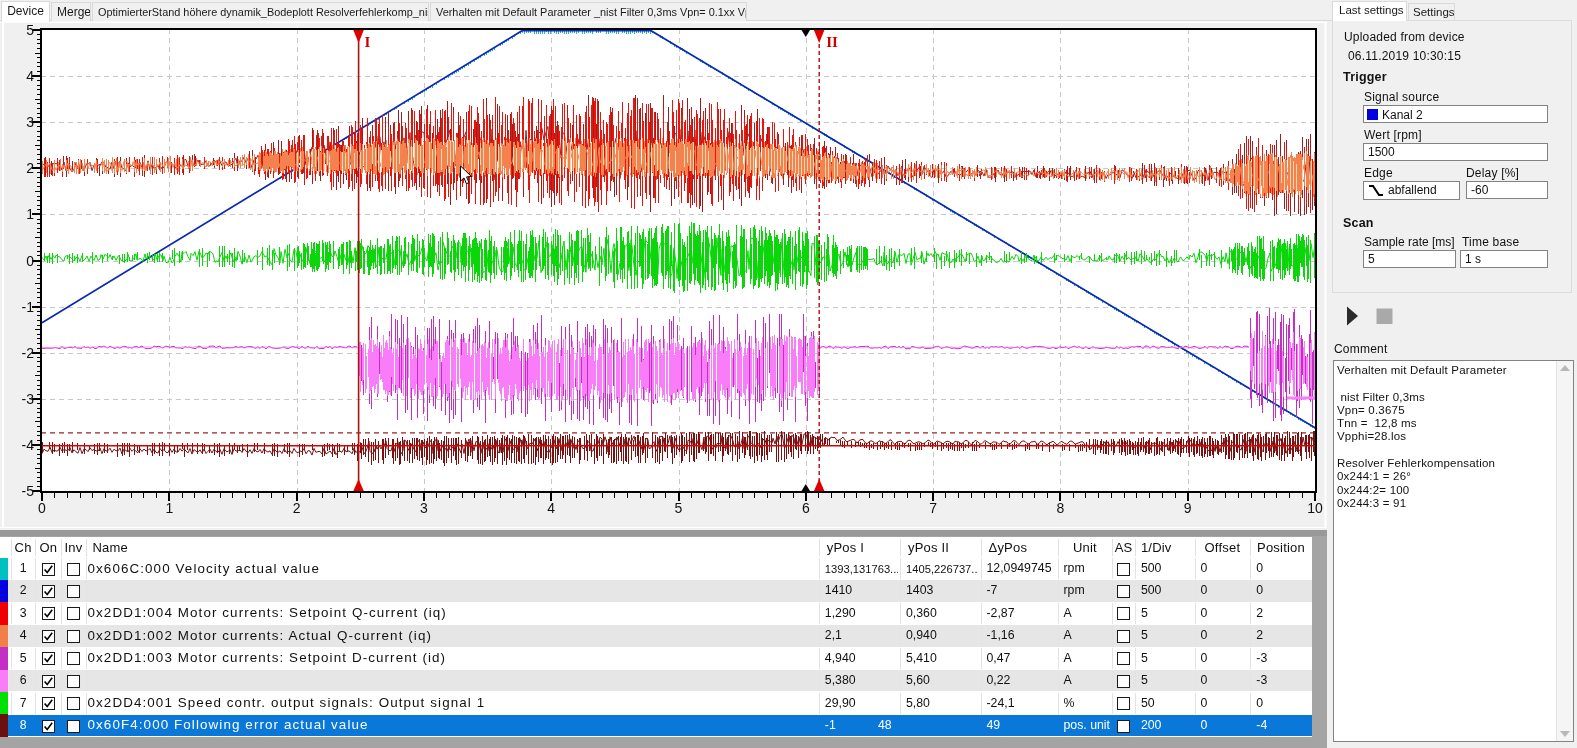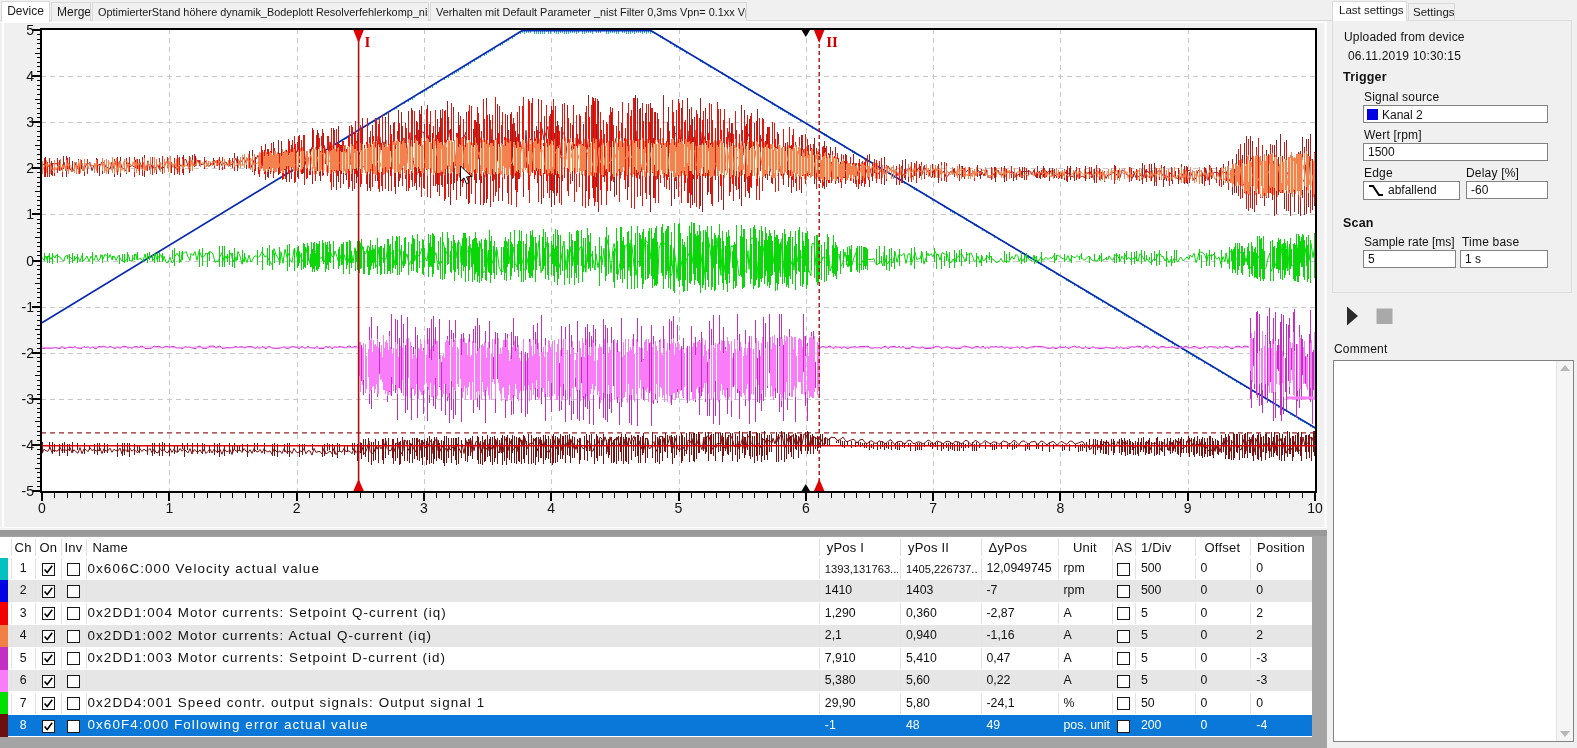--- a/index.html
+++ b/index.html
@@ -378,20 +378,21 @@
 <div class="ibox" style="left:1363px;top:250px;width:93px;height:18px">5</div>
 <div class="ibox" style="left:1460px;top:250px;width:88px;height:18px">1 s</div>
 
 <svg style="position:absolute;left:1345px;top:306px" width="70" height="20" viewBox="0 0 70 20">
   <path d="M2 0.5 L2 19.5 L13 10 Z" fill="#2b2b2b"></path>
   <rect x="31.5" y="2.5" width="16" height="15.5" fill="#a9a9a9"></rect>
 </svg>
 
 <div class="lbl" style="left:1334px;top:342px">Comment</div>
 <div id="comment">
+      <div id="ctext">Verhalten mit Default Parameter<br><br>&nbsp;nist Filter 0,3ms<br>Vpn= 0.3675<br>Tnn =&nbsp;&nbsp;12,8 ms<br>Vpphi=28.los<br><br>Resolver Fehlerkompensation<br>0x244:1 = 26°<br>0x244:2= 100<br>0x244:3 = 91</div>
   <div id="cscroll">
     <div class="arr" style="top:4px;border-bottom:6px solid #b8b8b8"></div>
     <div class="arr" style="bottom:4px;border-top:6px solid #b8b8b8"></div>
   </div>
 </div>
 
 <div id="split"></div><div id="splitbar"></div>
 <div id="tablewrap"></div><div id="tablebg"></div>
 <div class="thead" style="top:537.2px;height:20.8px">
       <span class="hc" style="left:23.1px;transform:translateX(-50%)">Ch</span>
@@ -540,21 +541,21 @@
     </div><div class="row odd" style="top:647.7px;height:21.4px">
       <div class="sw" style="background:#c32ec3"></div>
       <span class="cell" style="left:11.0px;width:24.3px;text-align:center">5</span>
       <div class="cb" style="left:41.8px;top:4.7px">
         <svg width="13" height="13" viewBox="0 0 13 13">
           <path d="M2.6 6.4 L5.2 9.4 L10.2 2.8" fill="none" stroke="#000" stroke-width="1.6"></path>
         </svg>
       </div>
       <div class="cb" style="left:67.0px;top:4.7px"></div>
       <span class="cell nm" style="left:87.5px">0x2DD1:003 Motor currents: Setpoint D-current (id)</span>
-      <span class="cell" style="left:824.8px;width:73px;overflow:hidden">7,910</span>
+      <span class="cell" style="left:824.8px;width:73px;overflow:hidden">4,940</span>
       <span class="cell" style="left:906.0px;width:72px;overflow:hidden">5,410</span>
       <span class="cell" style="left:986.5px">0,47</span>
       <span class="cell" style="left:1063.5px">A</span>
       <div class="cb" style="left:1117.1px;top:4.7px"></div>
       <span class="cell" style="left:1140.9px">5</span>
       <span class="cell" style="left:1200.5px">0</span>
       <span class="cell" style="left:1256.3px">-3</span>
       <i class="vsep2" style="left:11.0px"></i>
       <i class="vsep2" style="left:35.3px"></i>
       <i class="vsep2" style="left:61.4px"></i>
@@ -630,21 +631,21 @@
       <div class="sw" style="background:#6b0f0f"></div>
       <span class="cell" style="left:11.0px;width:24.3px;text-align:center">8</span>
       <div class="cb" style="left:41.8px;top:4.7px">
         <svg width="13" height="13" viewBox="0 0 13 13">
           <path d="M2.6 6.4 L5.2 9.4 L10.2 2.8" fill="none" stroke="#000" stroke-width="1.6"></path>
         </svg>
       </div>
       <div class="cb" style="left:67.0px;top:4.7px"></div>
       <span class="cell nm" style="left:87.5px">0x60F4:000 Following error actual value</span>
       <span class="cell" style="left:824.8px;width:73px;overflow:hidden">-1</span>
-      <span class="cell" style="left:906.0px;width:72px;overflow:hidden">48</span>
+      <span class="cell" style="left:878px;width:72px;overflow:hidden">48</span>
       <span class="cell" style="left:986.5px">49</span>
       <span class="cell" style="left:1063.5px">pos. unit</span>
       <div class="cb" style="left:1117.1px;top:4.7px"></div>
       <span class="cell" style="left:1140.9px">200</span>
       <span class="cell" style="left:1200.5px">0</span>
       <span class="cell" style="left:1256.3px">-4</span>
       <i class="vsep2" style="left:11.0px"></i>
       <i class="vsep2" style="left:35.3px"></i>
       <i class="vsep2" style="left:61.4px"></i>
       <i class="vsep2" style="left:85.5px"></i>

